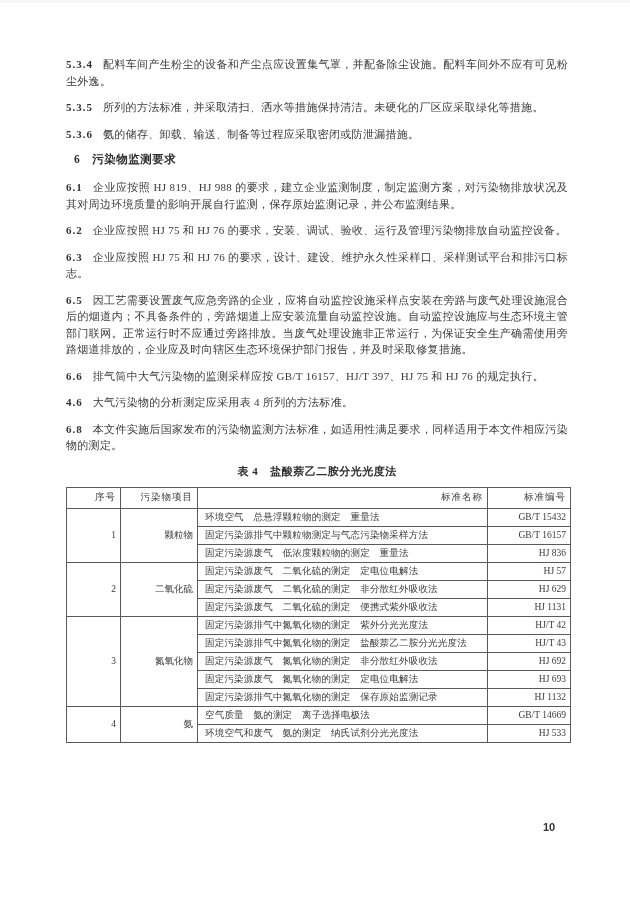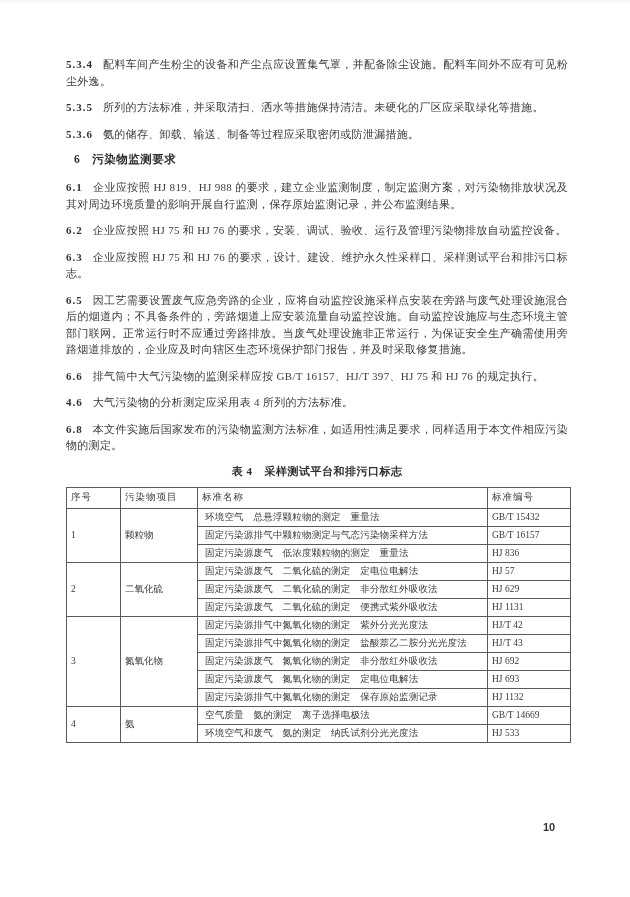--- a/index.html
+++ b/index.html
@@ -56,21 +56,21 @@
     border-collapse: collapse;
     table-layout: fixed;
     font-size: 9.5px;
     color: #3a3a3a;
     border: 1.5px solid #4a4a4a;
   }
   table.std-table th, table.std-table td {
     border: 1px solid #5a5a5a;
     padding: 1px 4px;
     height: 18px;
-    text-align: left;
+    text-align: right;
     vertical-align: middle;
     overflow: hidden;
     white-space: nowrap;
   }
   table.std-table thead th {
     height: 21px;
     font-weight: normal;
     letter-spacing: 1px;
   }
   table.std-table td.name {
@@ -105,21 +105,21 @@
   <h2 class="section-heading"><span class="num">6</span><span>污染物监测要求</span></h2>
 
   <p class="para"><span class="num">6.1</span><span>企业应按照 HJ 819、HJ 988 的要求，建立企业监测制度，制定监测方案，对污染物排放状况及其对周边环境质量的影响开展自行监测，保存原始监测记录，并公布监测结果。</span></p>
   <p class="para"><span class="num">6.2</span><span>企业应按照 HJ 75 和 HJ 76 的要求，安装、调试、验收、运行及管理污染物排放自动监控设备。</span></p>
   <p class="para"><span class="num">6.3</span><span>企业应按照 HJ 75 和 HJ 76 的要求，设计、建设、维护永久性采样口、采样测试平台和排污口标志。</span></p>
   <p class="para"><span class="num">6.5</span><span>因工艺需要设置废气应急旁路的企业，应将自动监控设施采样点安装在旁路与废气处理设施混合后的烟道内；不具备条件的，旁路烟道上应安装流量自动监控设施。自动监控设施应与生态环境主管部门联网。正常运行时不应通过旁路排放。当废气处理设施非正常运行，为保证安全生产确需使用旁路烟道排放的，企业应及时向辖区生态环境保护部门报告，并及时采取修复措施。</span></p>
   <p class="para"><span class="num">6.6</span><span>排气筒中大气污染物的监测采样应按 GB/T 16157、HJ/T 397、HJ 75 和 HJ 76 的规定执行。</span></p>
   <p class="para"><span class="num">4.6</span><span>大气污染物的分析测定应采用表 4 所列的方法标准。</span></p>
   <p class="para"><span class="num">6.8</span><span>本文件实施后国家发布的污染物监测方法标准，如适用性满足要求，同样适用于本文件相应污染物的测定。</span></p>
 
-  <div class="table-caption"><span class="cap-no">表 4</span><span>采样测试平台和排污口标志</span></div>
+  <div class="table-caption"><span class="cap-no">表 4</span><span>盐酸萘乙二胺分光光度法</span></div>
 
   <table class="std-table">
     <colgroup>
       <col class="c-no">
         <col class="c-pol">
         <col class="c-name">
         <col class="c-code">
     </colgroup>
     <thead>
       <tr>

